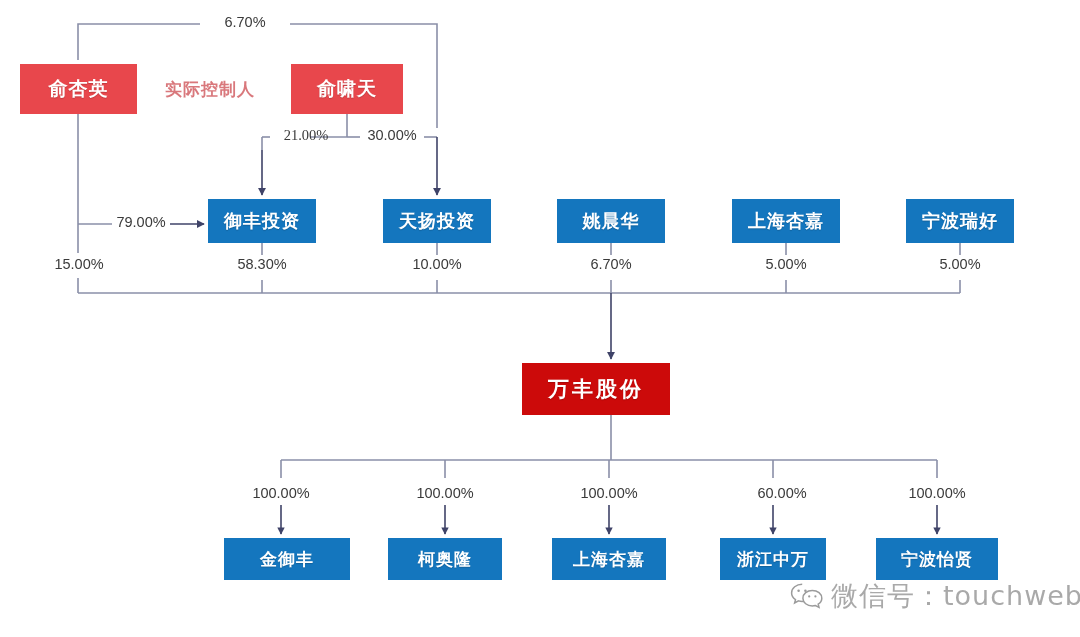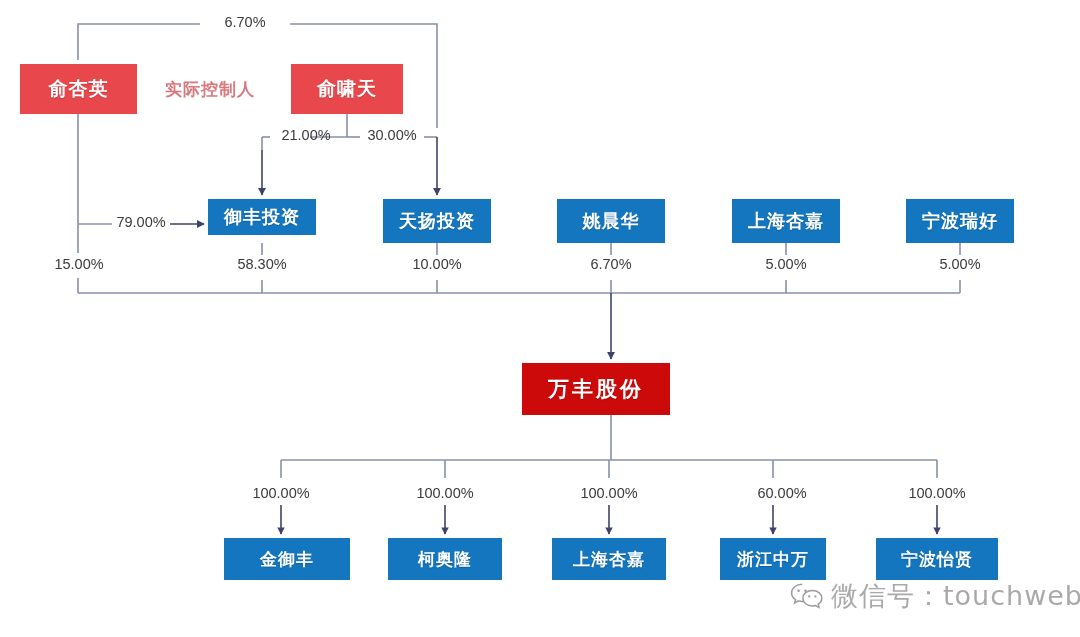--- a/index.html
+++ b/index.html
@@ -189,29 +189,29 @@
   </div>
 
   <div class="ctrl-label" style="left:165px; top:78px;">实际控制人</div>
 
   <div class="node person" style="left:291px; top:64px; width:112px; height:50px;">
     <span>俞啸天</span>
   </div>
 
   <div class="pct c" style="left:245px; top:14px;">6.70%</div>
 
-  <div class="pct c" style="left:306px; top:127px;">21.00%</div>
+  <div class="pct c" style="left:306px; top:127px;font-family:Liberation Serif, serif;">21.00%</div>
 
   <div class="pct c" style="left:392px; top:127px;">30.00%</div>
 
   <div class="pct c" style="left:141px; top:214px;">79.00%</div>
 
   <div class="pct c" style="left:79px; top:256px;">15.00%</div>
 
-  <div class="node entity" style="left:208px; top:199px; width:108px; height:36px;">
+  <div class="node entity" style="left:208px; top:199px; width:108px; height:44px;">
     <span>御丰投资</span>
   </div>
   <div class="node entity" style="left:383px; top:199px; width:108px; height:44px;">
     <span>天扬投资</span>
   </div>
   <div class="node entity" style="left:557px; top:199px; width:108px; height:44px;">
     <span>姚晨华</span>
   </div>
   <div class="node entity" style="left:732px; top:199px; width:108px; height:44px;">
     <span>上海杏嘉</span>

